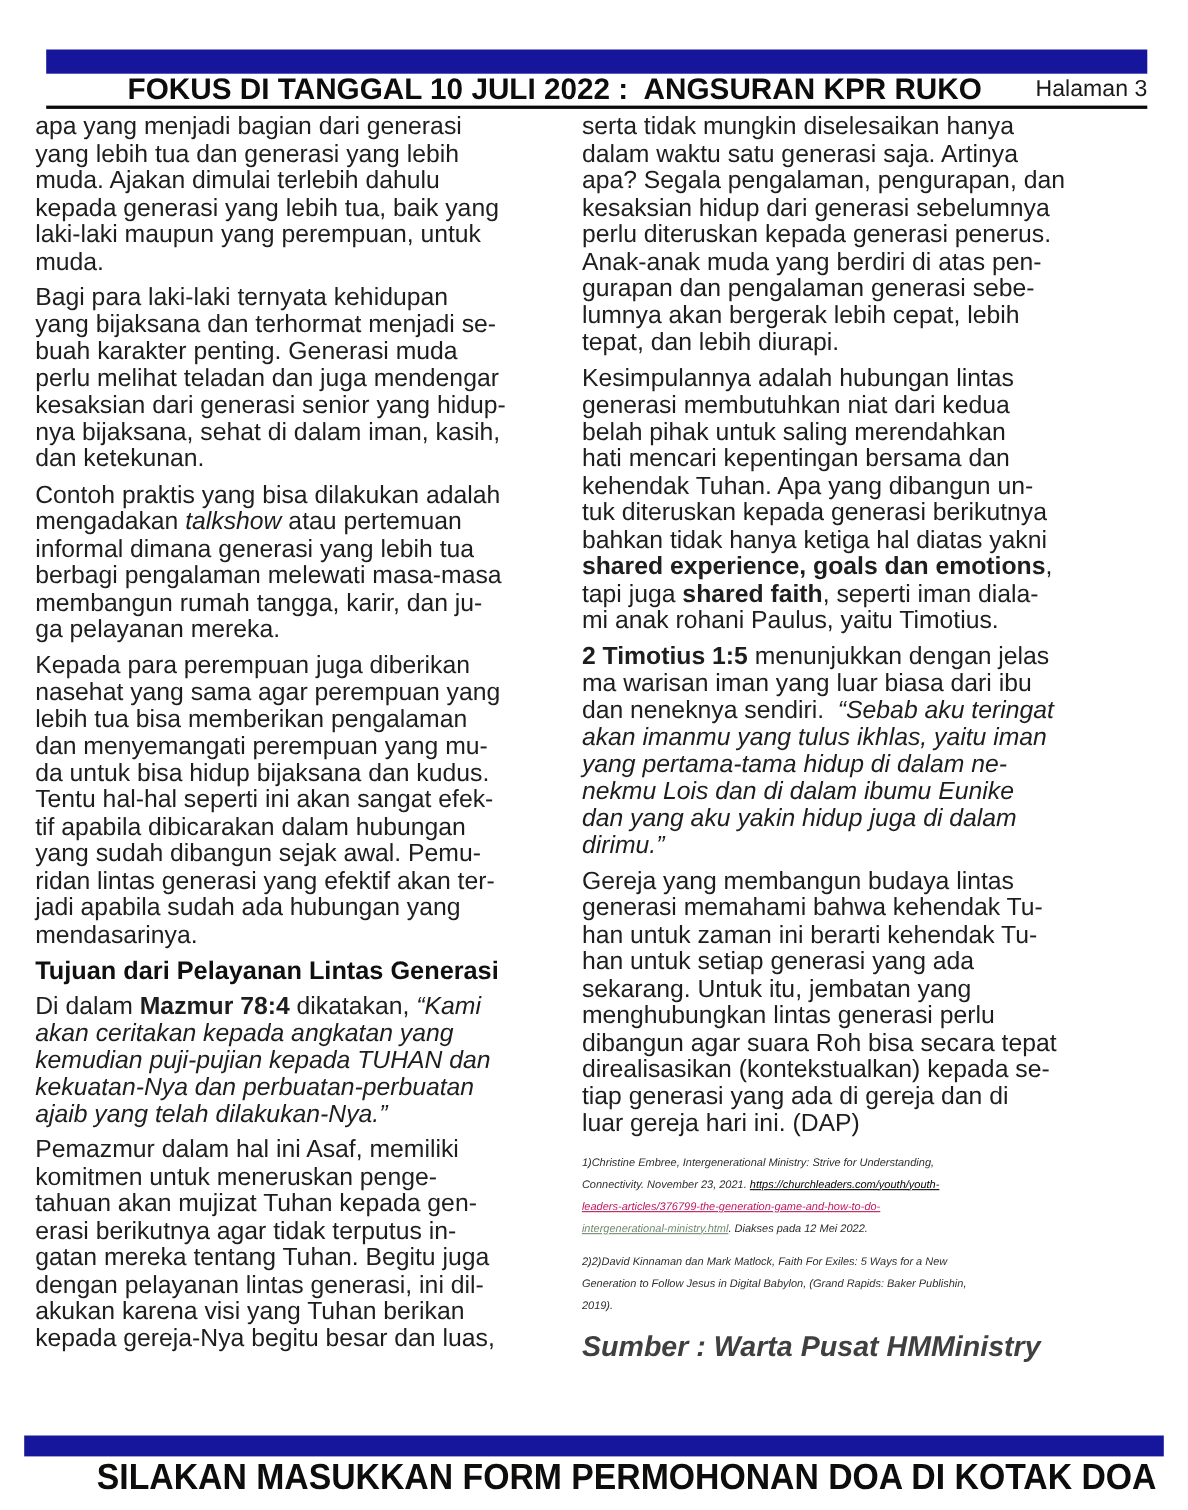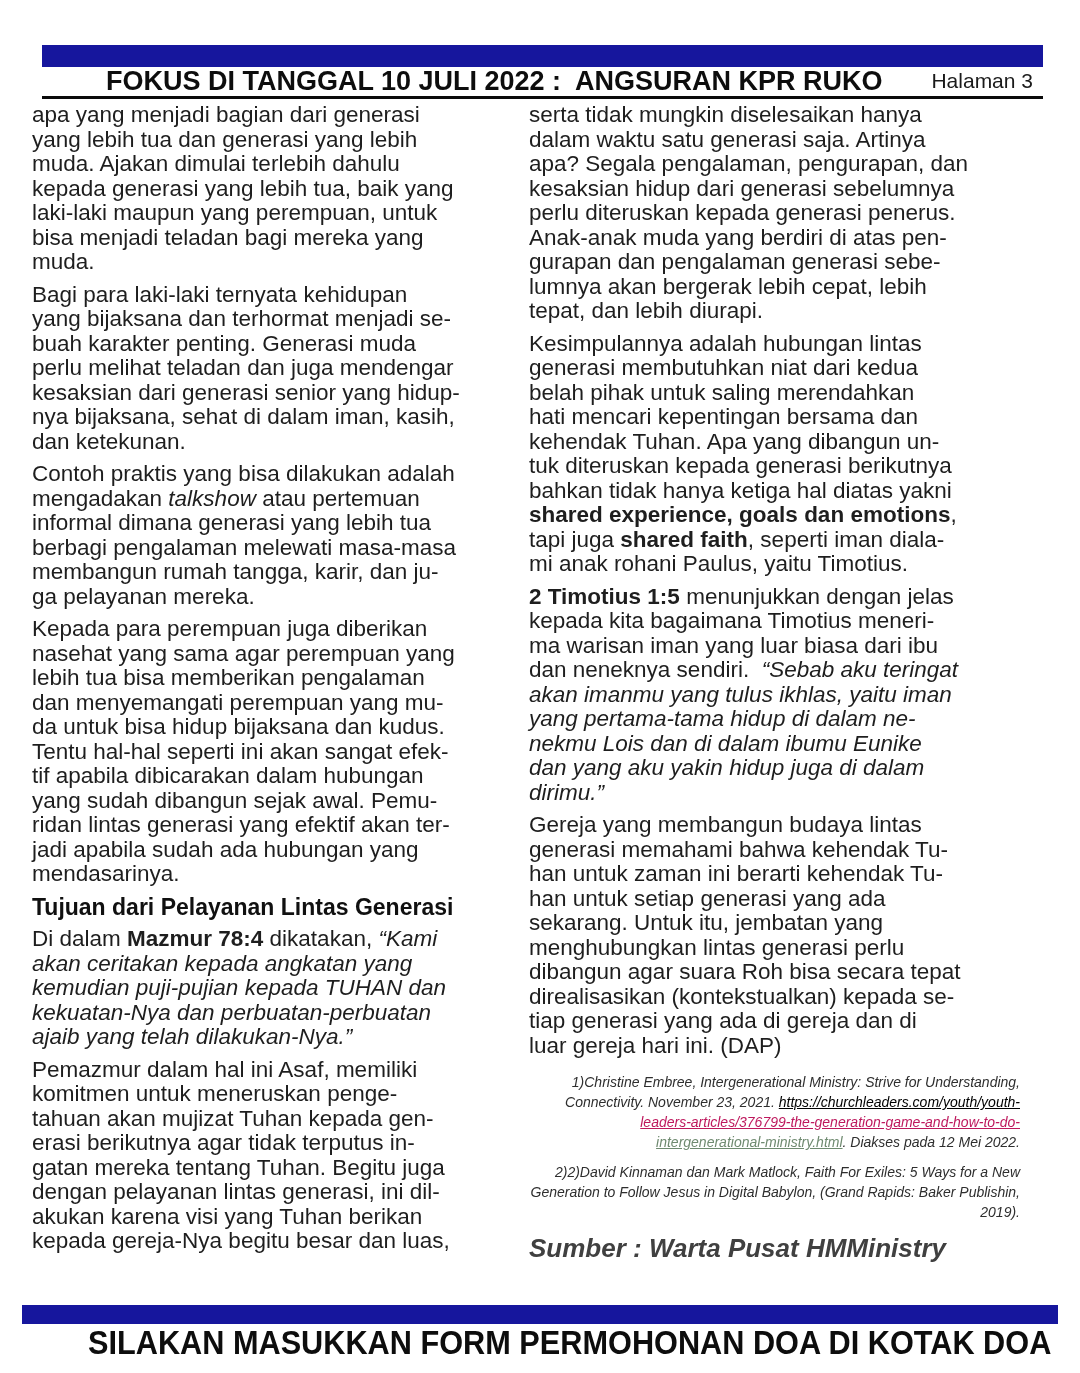--- a/index.html
+++ b/index.html
@@ -1,32 +1,32 @@
 <!DOCTYPE html>
 <html><head>
 <meta charset="utf-8">
 <style>
   html,body{margin:0;padding:0;background:#ffffff;}
   .page{position:relative;width:1080px;height:1373px;background:#ffffff;overflow:hidden;
         font-family:"Liberation Sans",sans-serif;color:#1e1e1e;}
   .header-bar{position:absolute;left:42px;top:45px;width:1001px;height:22px;}
-  .header-row{position:absolute;left:46px;top:66px;width:1001px;height:30px;
+  .header-row{position:absolute;left:56px;top:66px;width:1001px;height:30px;
               display:flex;align-items:center;justify-content:space-between;
               padding:0;box-sizing:border-box;}
   .page-title{font-weight:700;font-size:27px;color:#0d0d0d;margin-left:60px;white-space:pre;}
   .page-number{font-size:21px;color:#1a1a1a;margin-right:14px;white-space:pre;}
   .header-rule{position:absolute;left:42px;top:96px;width:1001px;height:3px;background:#0a0a0a;}
   .columns{position:absolute;left:32px;top:103px;width:990px;display:flex;gap:6px;}
   .col{width:491px;flex:0 0 491px;}
   .para{margin:0 0 8px 0;}
   .line{white-space:pre;font-size:22.5px;line-height:24.5px;color:#1e1e1e;}
   .para.heading .line{font-weight:700;font-size:23px;color:#101010;}
   .para.footnote{margin:0 0 10px 0;}
   .para.body + .para.footnote{margin-top:14px;}
-  .para.footnote .line{font-size:14px;line-height:20px;font-style:italic;color:#2e2e2e;text-align:right;}
+  .para.footnote .line{font-size:10px;line-height:20px;font-style:italic;color:#2e2e2e;}
   .para.source{margin-top:10px;}
   .para.source .line{font-size:26px;line-height:32px;font-weight:700;font-style:italic;color:#404040;}
   .seg-b{font-weight:700;}
   .seg-i{font-style:italic;}
   .seg-a{text-decoration:underline;}
   .footer-bar{position:absolute;left:22px;top:1305px;width:1036px;height:19px;}
   .footer-text{position:absolute;left:88px;top:1324px;font-weight:700;font-size:33px;
                color:#0d0d0d;white-space:pre;transform:scaleX(0.93);transform-origin:left center;}
 </style>
 </head>
@@ -44,21 +44,20 @@
   <div class="header-rule"></div>
 
   <div class="columns">
     <div class="col">
         <div class="para body">
           <div class="line"><span>apa yang menjadi bagian dari generasi</span></div>
           <div class="line"><span>yang lebih tua dan generasi yang lebih</span></div>
           <div class="line"><span>muda. Ajakan dimulai terlebih dahulu</span></div>
           <div class="line"><span>kepada generasi yang lebih tua, baik yang</span></div>
           <div class="line"><span>laki-laki maupun yang perempuan, untuk</span></div>
-          <div class="line"><span>bisa menjadi teladan bagi mereka yang</span></div>
           <div class="line"><span>muda.</span></div>
         </div>
         <div class="para body">
           <div class="line"><span>Bagi para laki-laki ternyata kehidupan</span></div>
           <div class="line"><span>yang bijaksana dan terhormat menjadi se-</span></div>
           <div class="line"><span>buah karakter penting. Generasi muda</span></div>
           <div class="line"><span>perlu melihat teladan dan juga mendengar</span></div>
           <div class="line"><span>kesaksian dari generasi senior yang hidup-</span></div>
           <div class="line"><span>nya bijaksana, sehat di dalam iman, kasih,</span></div>
           <div class="line"><span>dan ketekunan.</span></div>
@@ -124,21 +123,20 @@
           <div class="line"><span>hati mencari kepentingan bersama dan</span></div>
           <div class="line"><span>kehendak Tuhan. Apa yang dibangun un-</span></div>
           <div class="line"><span>tuk diteruskan kepada generasi berikutnya</span></div>
           <div class="line"><span>bahkan tidak hanya ketiga hal diatas yakni</span></div>
           <div class="line"><span class="seg-b">shared experience, goals dan emotions</span><span>,</span></div>
           <div class="line"><span>tapi juga </span><span class="seg-b">shared faith</span><span>, seperti iman diala-</span></div>
           <div class="line"><span>mi anak rohani Paulus, yaitu Timotius.</span></div>
         </div>
         <div class="para body">
           <div class="line"><span class="seg-b">2 Timotius 1:5</span><span> menunjukkan dengan jelas</span></div>
-          <div class="line"><span>kepada kita bagaimana Timotius meneri-</span></div>
           <div class="line"><span>ma warisan iman yang luar biasa dari ibu</span></div>
           <div class="line"><span>dan neneknya sendiri.  </span><span class="seg-i">“Sebab aku teringat</span></div>
           <div class="line"><span class="seg-i">akan imanmu yang tulus ikhlas, yaitu iman</span></div>
           <div class="line"><span class="seg-i">yang pertama-tama hidup di dalam ne-</span></div>
           <div class="line"><span class="seg-i">nekmu Lois dan di dalam ibumu Eunike</span></div>
           <div class="line"><span class="seg-i">dan yang aku yakin hidup juga di dalam</span></div>
           <div class="line"><span class="seg-i">dirimu.”</span></div>
         </div>
         <div class="para body">
           <div class="line"><span>Gereja yang membangun budaya lintas</span></div>

